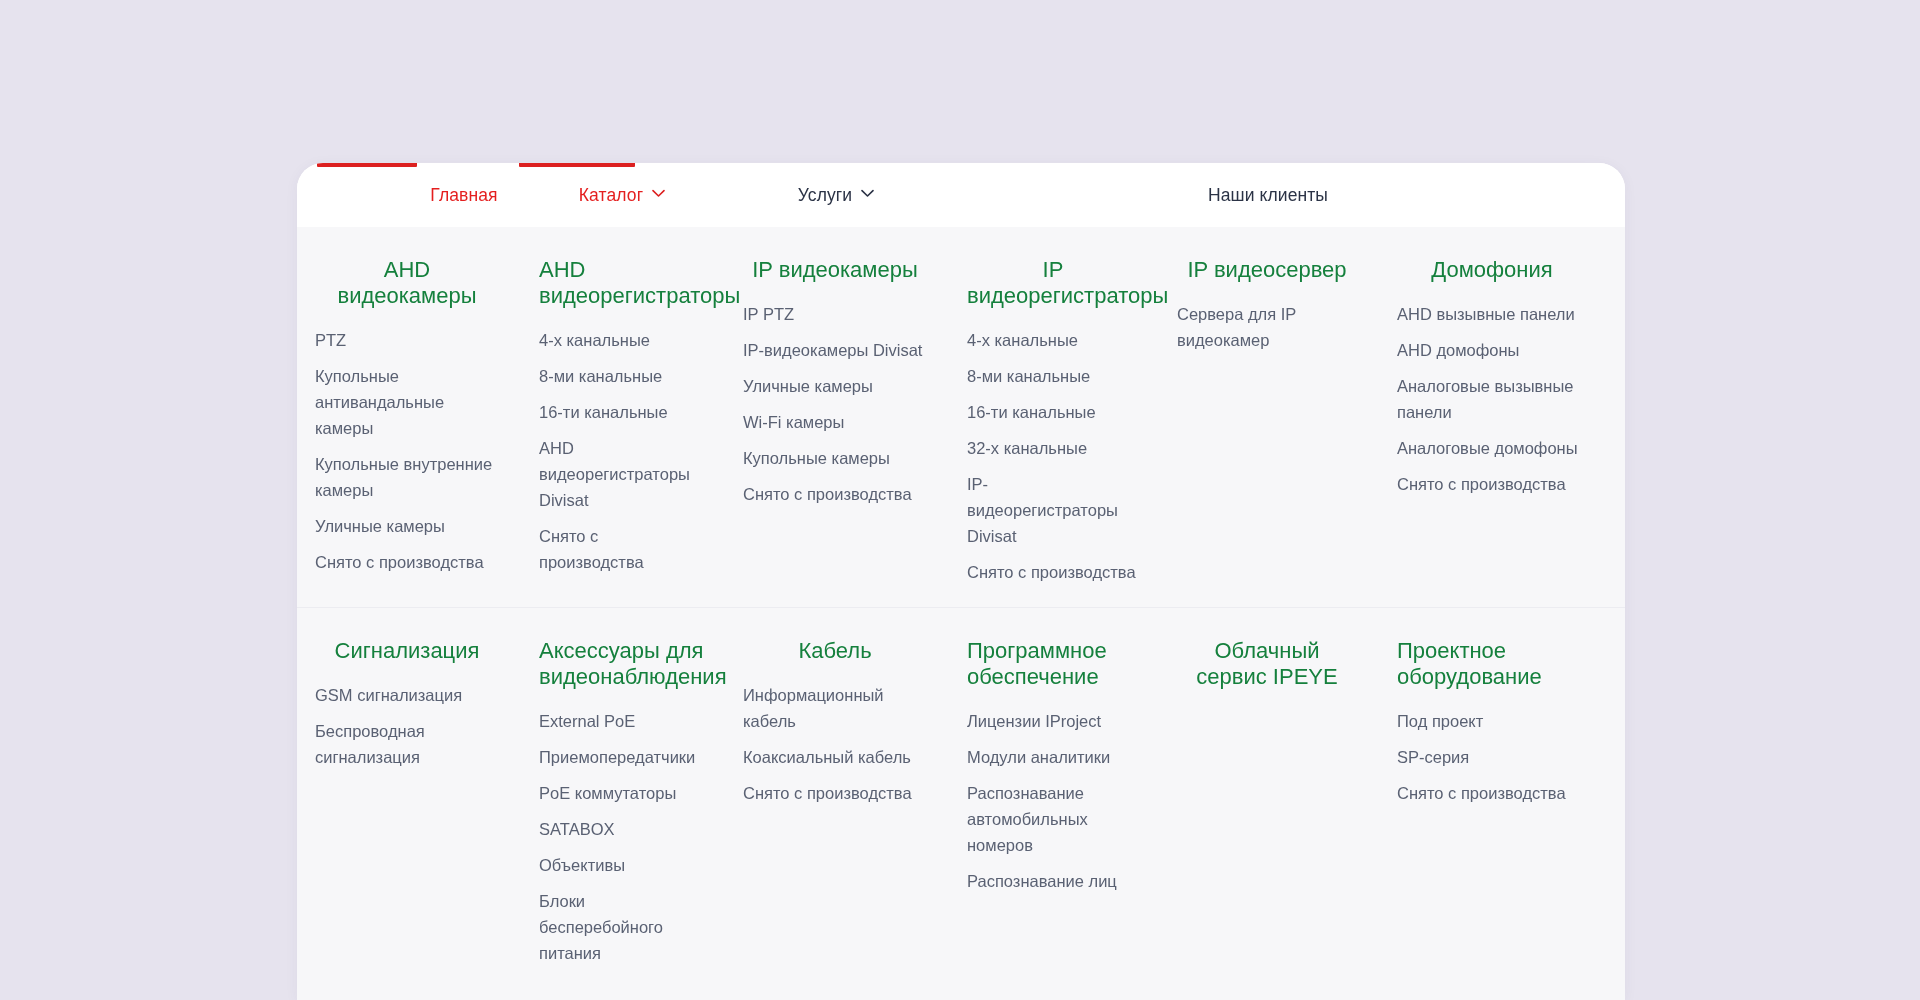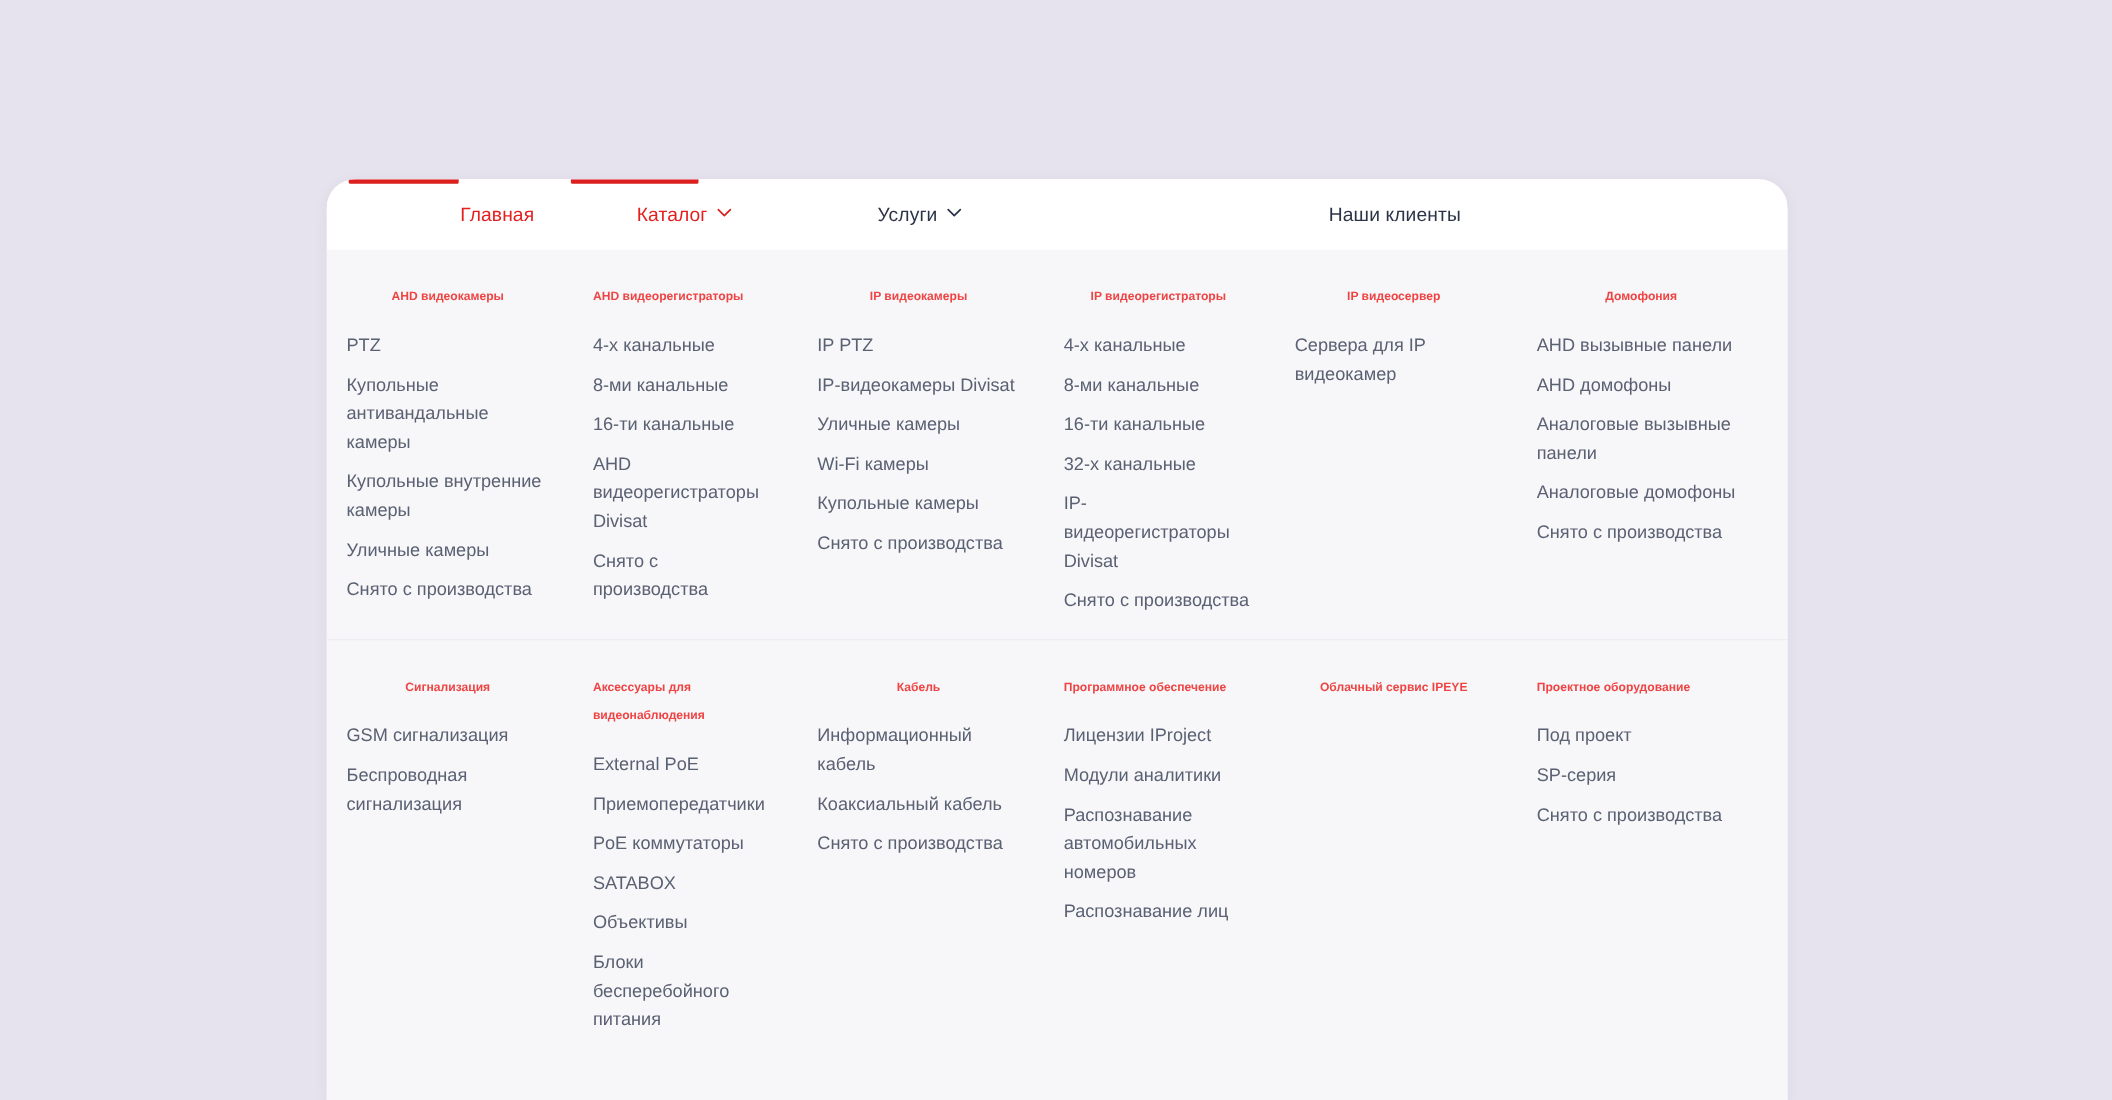--- a/index.html
+++ b/index.html
@@ -87,23 +87,23 @@
   }
   
   .mm-col.c1 { width: 222px; padding-left: 18px; }
   .mm-col.c2 { width: 206px; padding-left: 20px; }
   .mm-col.c3 { width: 222px; padding-left: 18px; }
   .mm-col.c4 { width: 212px; padding-left: 20px; }
   .mm-col.c5 { width: 218px; padding-left: 18px; }
   .mm-col.c6 { width: 230px; padding-left: 20px; }
 
   .mm-title {
-    font-size: 11px;
-    font-weight: bold;
-    color: #ef4444;
+    font-size: 22px;
+    font-weight: normal;
+    color: #15803d;
     line-height: 26px;
     margin-bottom: 18px;
   }
   .mm-title.center { text-align: center; }
   .mm-title.left { text-align: left; }
 
   .mm-links { }
   .mm-link {
     display: block;
     font-size: 16.5px;
@@ -115,21 +115,21 @@
   }
   .mm-link:last-child { margin-bottom: 0; }
 </style>
 </head>
 <body>
 
 <div class="card">
 
   <nav class="navbar" id="navbar">
       <div class="nav-bar-accent" style="left: 20px; width: 100px;"></div>
-      <div class="nav-item accent" style="left: 0px; width: 222px; padding-left: 44px;">
+      <div class="nav-item accent" style="left: 12px; width: 222px; padding-left: 44px;">
         <span>Главная</span>
       </div>
       <div class="nav-bar-accent" style="left: 222px; width: 116px;"></div>
       <div class="nav-item accent" style="left: 222px; width: 206px;">
         <span>Каталог</span>
         <span class="chev">
           <svg width="13" height="9" viewBox="0 0 13 9">
             <path d="M1 1.6 L6.5 7 L12 1.6" fill="none" stroke="#dc2020" stroke-width="1.6" stroke-linecap="round" stroke-linejoin="round"></path>
           </svg>
         </span>

